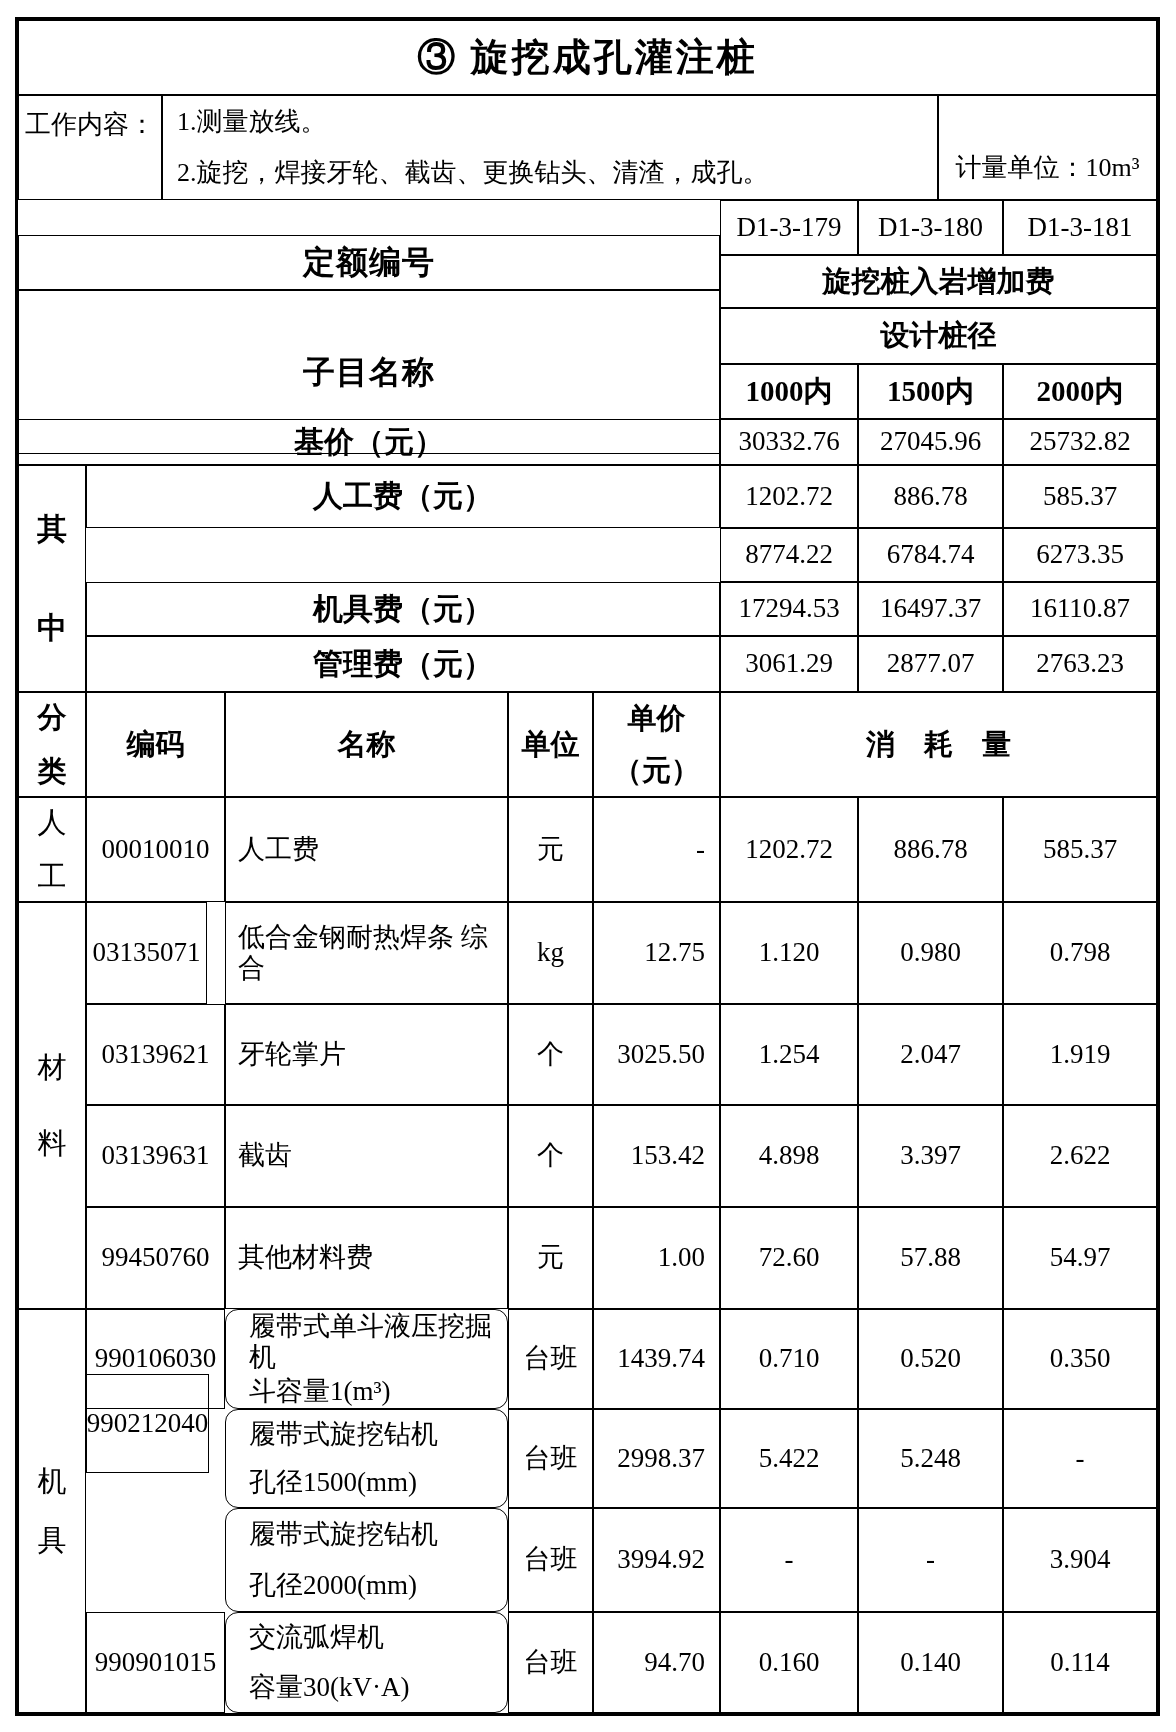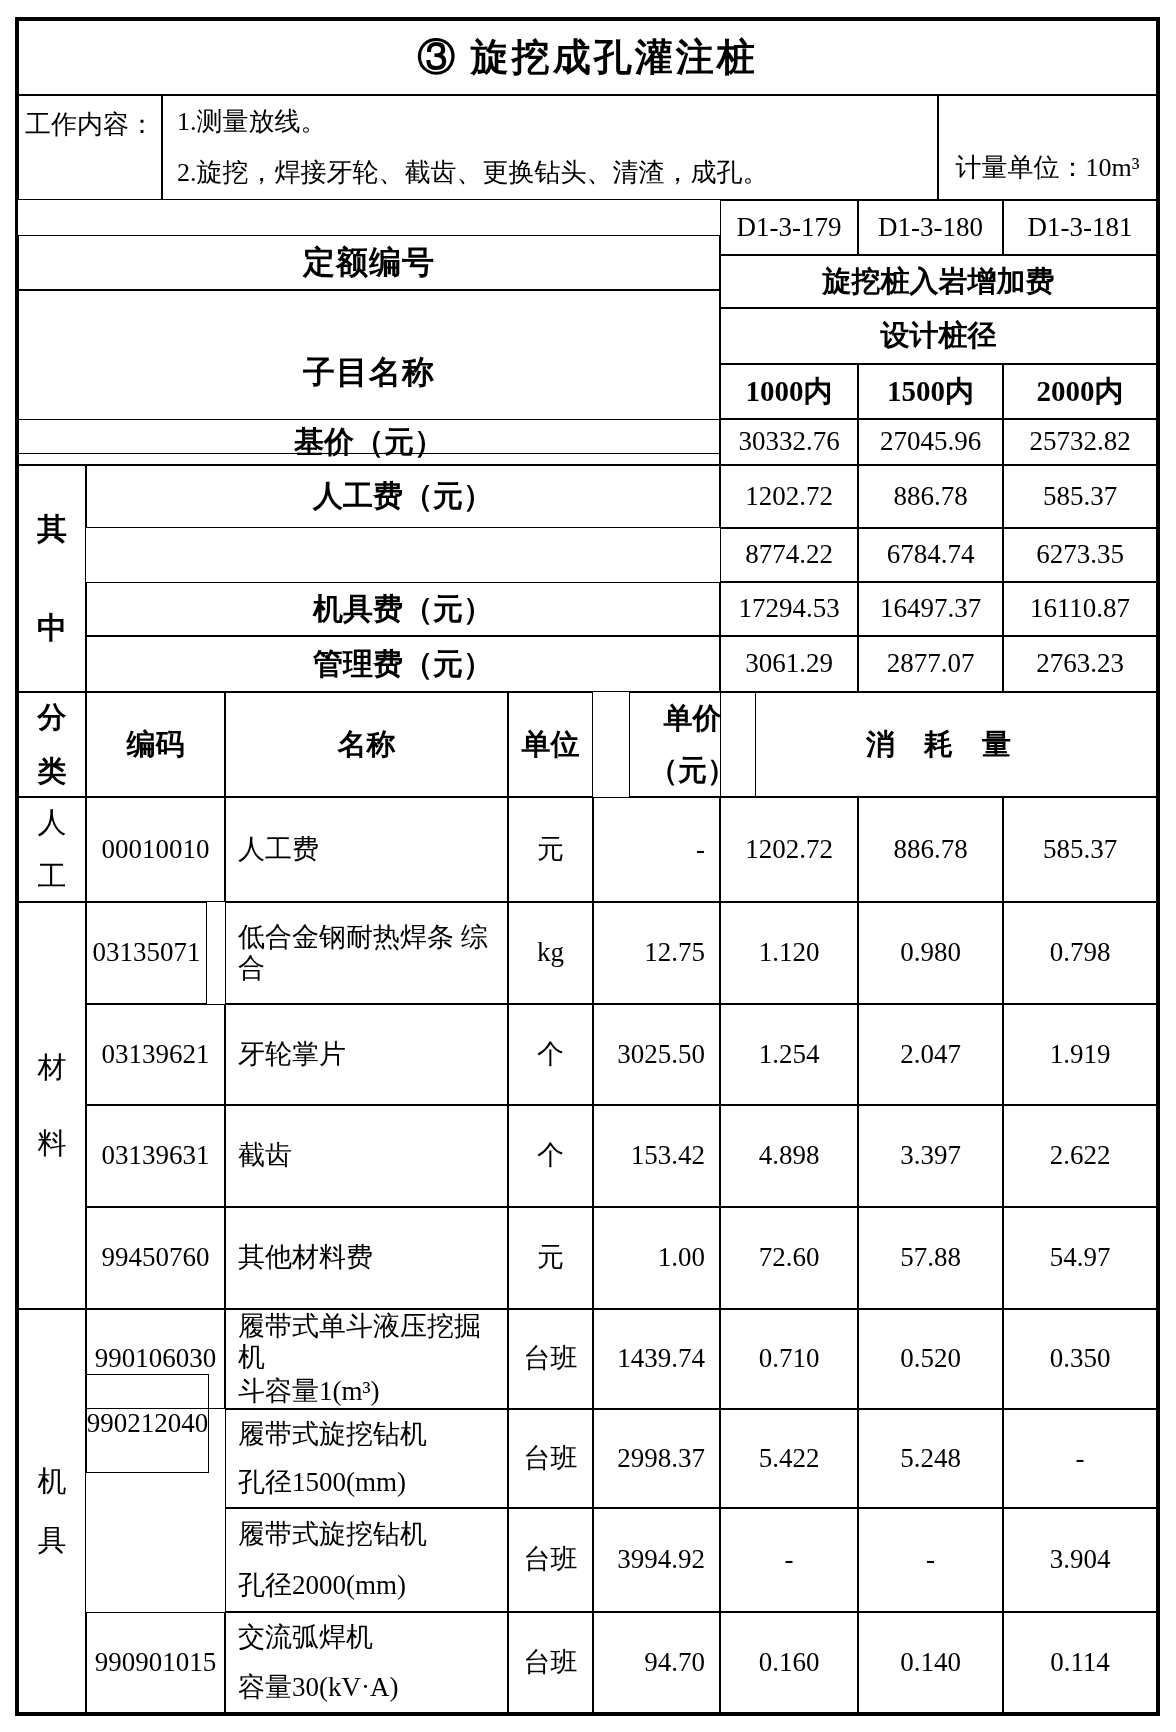--- a/index.html
+++ b/index.html
@@ -15,22 +15,22 @@
   .f-big{font-size:32px;letter-spacing:1px;margin-top:35px;}
   .f-label{font-size:30px;}
   .f-head{font-size:29px;}
   .f-data{font-size:27px;}
   .f-work{font-size:26px;}
   .left{justify-content:flex-start;padding-left:12px;text-align:left;}
   .right{justify-content:flex-end;padding-right:14px;text-align:right;}
   .top{align-items:flex-start;padding-top:14px;}
   .bottom{align-items:flex-end;padding-bottom:16px;}
   .two-line{flex-direction:column;align-items:flex-start;justify-content:space-around;
-            padding-left:12px;text-align:left;}
-  .hdr-two{flex-direction:column;justify-content:space-around;margin-left:36px;}
+            padding-left:23px;text-align:left;border-radius:13px;}
+  .hdr-two{flex-direction:column;justify-content:space-around;}
   .work-lines{flex-direction:column;align-items:flex-start;justify-content:space-around;
               padding-left:14px;text-align:left;}
   .vstack{flex-direction:column;justify-content:center;}
   .gap-s{gap:20px;} .gap-m{gap:42px;} .gap-l{gap:64px;} .gap-t{gap:26px;}
 </style>
 </head>
 <body>
 
 <div class="page">
 

